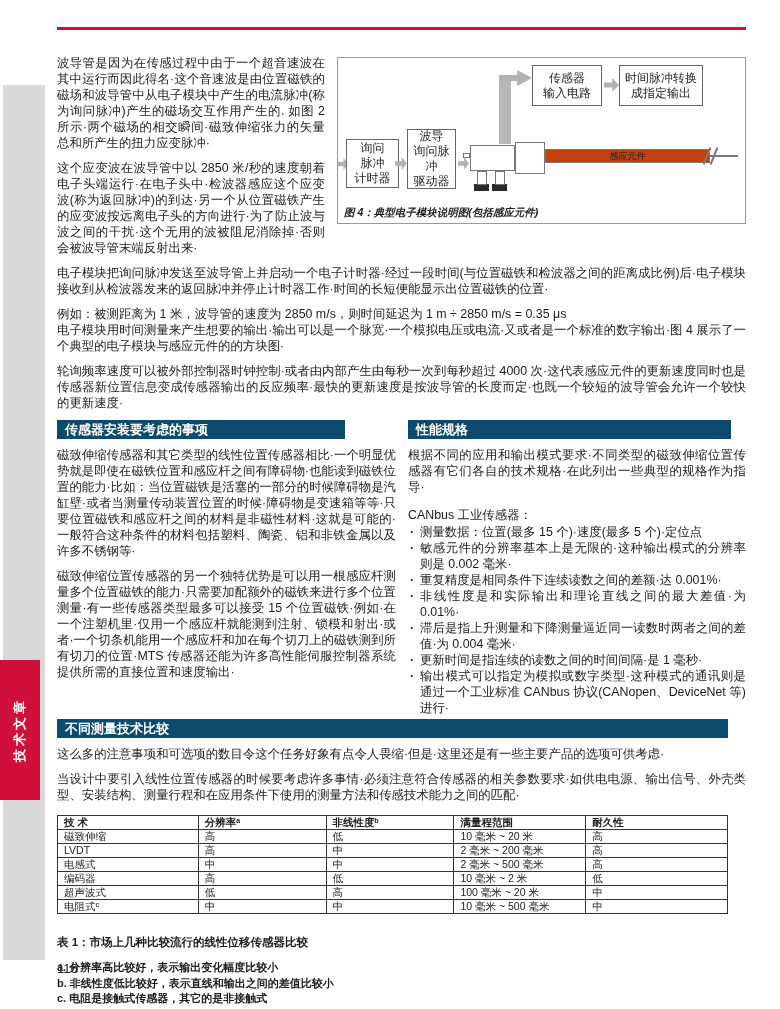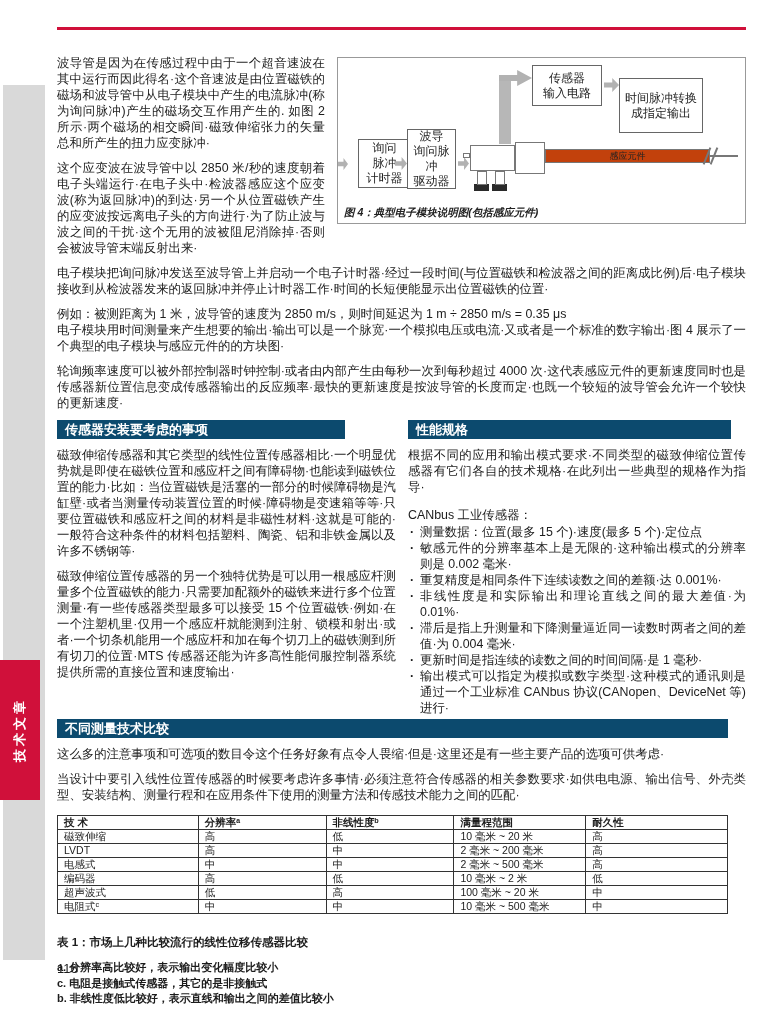--- a/index.html
+++ b/index.html
@@ -28,24 +28,24 @@
   
   .figure {
     float:right; width:409px; height:167px; border:1px solid #999;
     position:relative; background:#fff; margin:2px 0 6px 12px;
   }
   .fbox {
     position:absolute; border:1px solid #666; background:#fff;
     font-size:12px; line-height:1.25; text-align:center; color:#222;
     display:flex; align-items:center; justify-content:center; white-space:pre-line;
   }
-  .fb-timer   { left:20px;   top:81px; width:53px; height:49px; }
+  .fb-timer   { left:8px;   top:81px; width:53px; height:49px; }
   .fb-driver  { left:69px;  top:71px; width:49px; height:60px; }
   .fb-input   { left:194px; top:7px;  width:70px; height:41px; }
-  .fb-convert { left:281px; top:20px;  width:84px; height:55px; }
+  .fb-convert { left:281px; top:7px;  width:84px; height:41px; }
   .arrow-r {
     position:absolute; background:#b2b2b2;
     clip-path:polygon(0 32%,55% 32%,55% 0,100% 50%,55% 100%,55% 68%,0 68%);
   }
   .a1 { left:0px;   top:100px; width:10px; height:12px; }
   .a2 { left:57px;  top:99px;  width:12px; height:13px; }
   .a3 { left:120px; top:99px;  width:11px; height:13px; }
   .a4 { left:266px; top:20px;  width:15px; height:14px; }
   .a5 { left:161px; top:12px;  width:33px; height:16px; }
   .vbar { position:absolute; left:161px; top:22px; width:12px; height:64px; background:#b7b7b7; }
@@ -227,19 +227,19 @@
           <td>10 毫米 ~ 500 毫米</td>
           <td>中</td>
         </tr>
       </tbody>
     </table>
 
     <div class="tbl-caption">表 1：市场上几种比较流行的线性位移传感器比较</div>
 
     <div class="footnotes">
       <div>a. 分辨率高比较好，表示输出变化幅度比较小</div>
+      <div>b. 非线性度低比较好，表示直线和输出之间的差值比较小</div>
       <div>c. 电阻是接触式传感器，其它的是非接触式</div>
-      <div>b. 非线性度低比较好，表示直线和输出之间的差值比较小</div>
     </div>
   </div>
 
   <div class="page-num">116</div>
 </div>
 
 </body></html>

